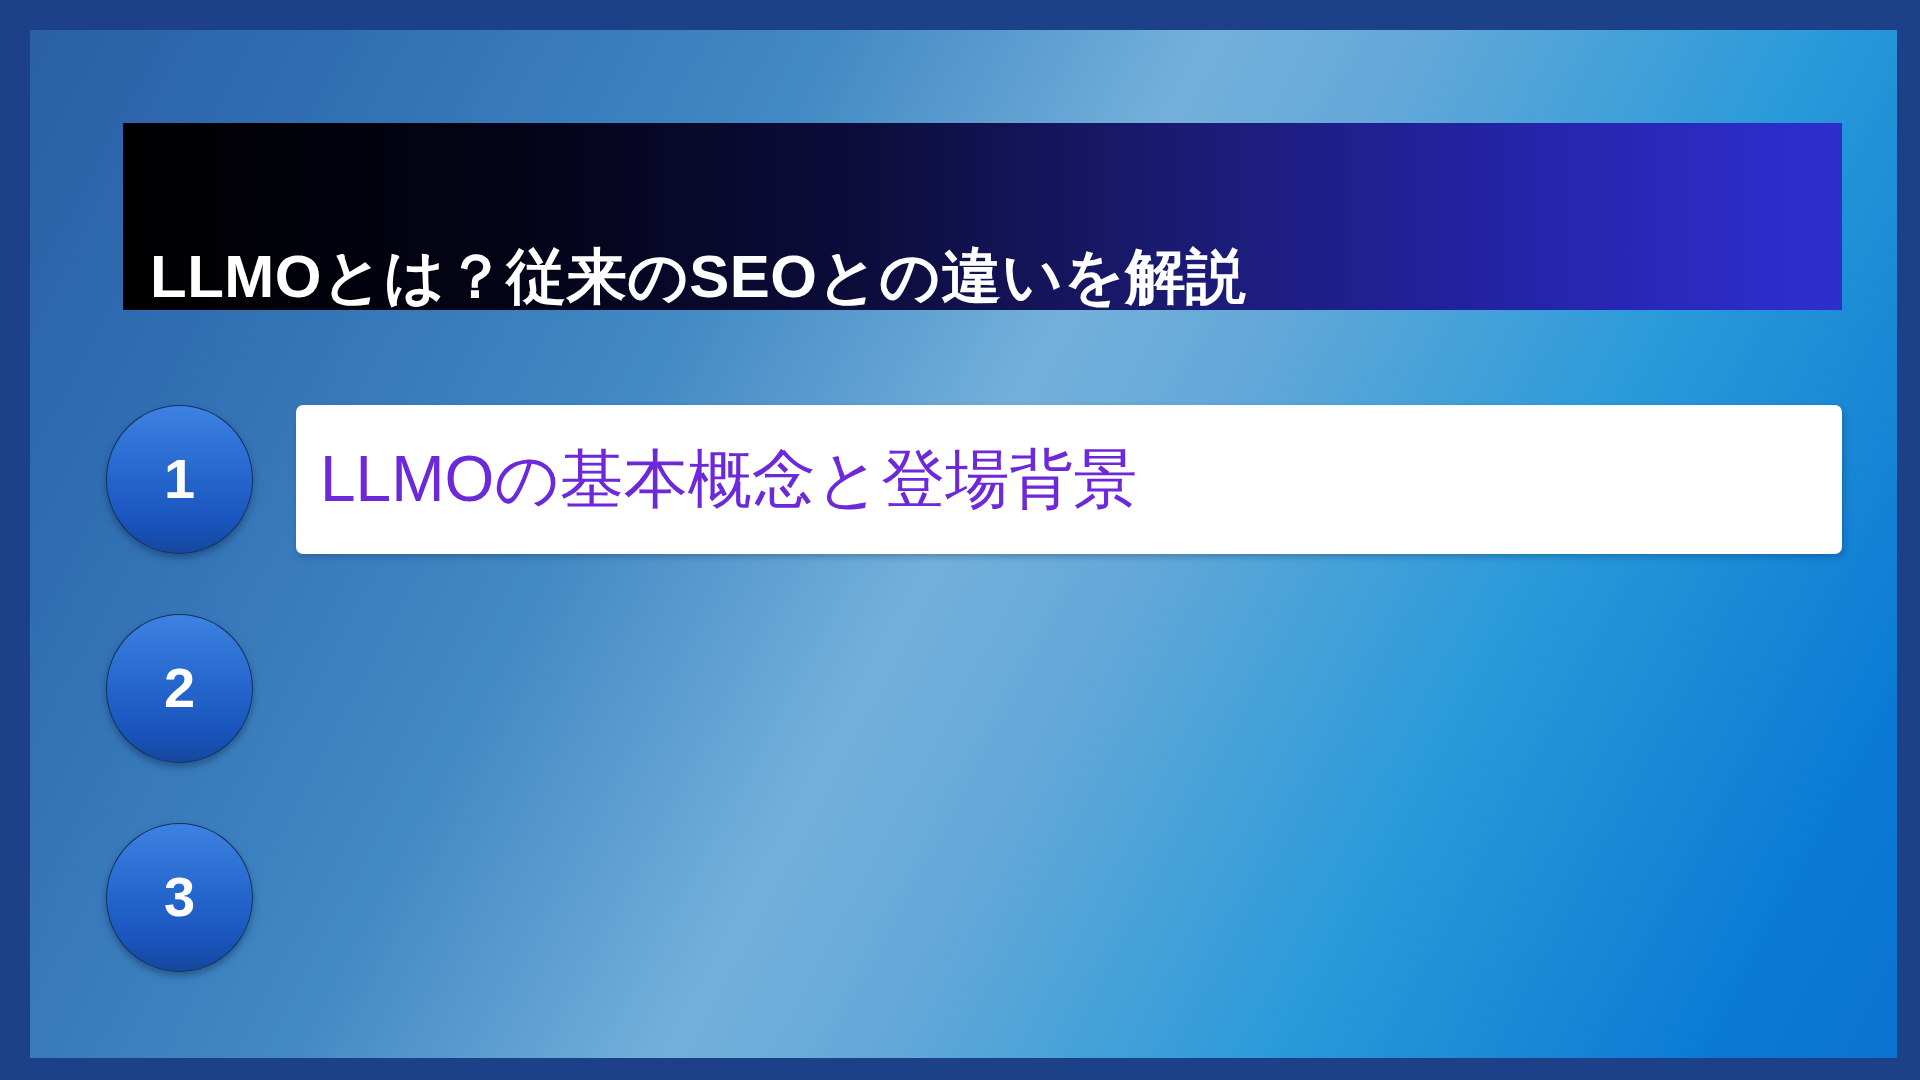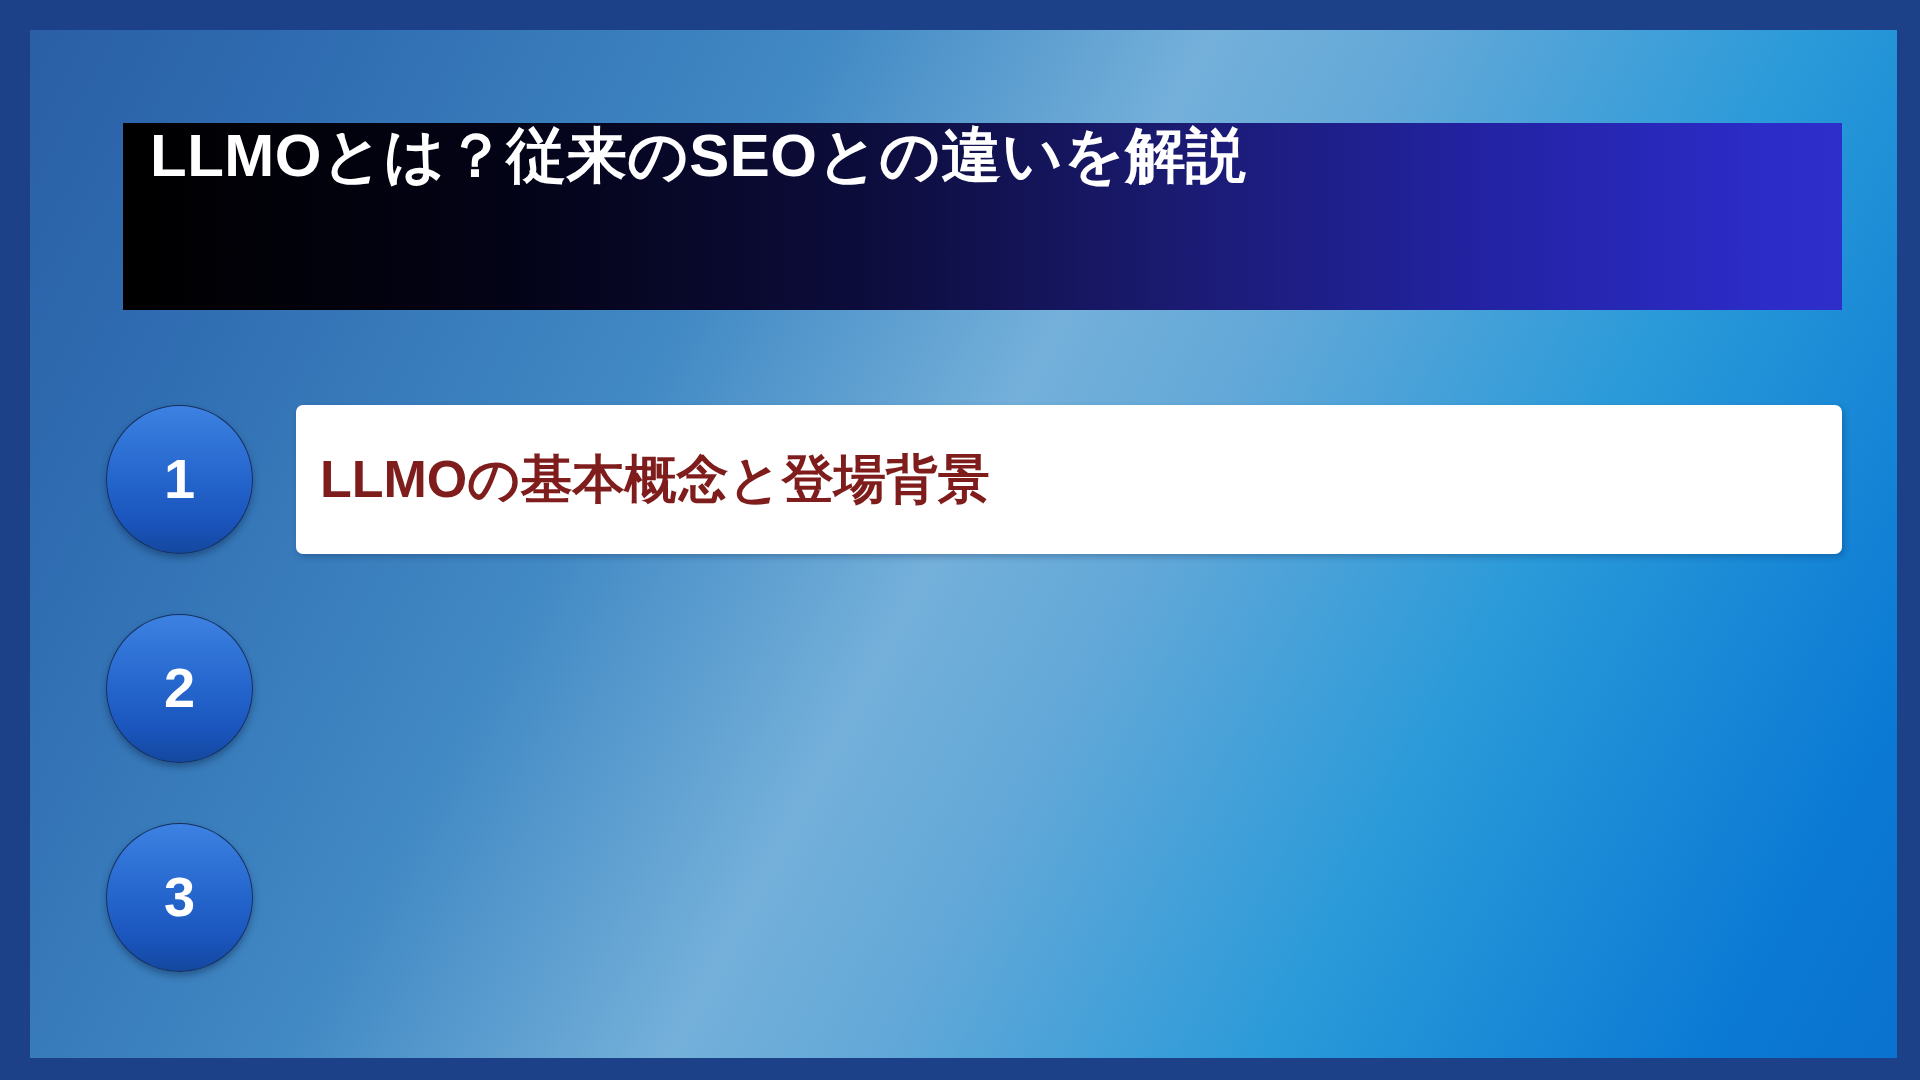--- a/index.html
+++ b/index.html
@@ -52,21 +52,21 @@
     height: 187px;
     background: linear-gradient(90deg,
         #000000 0%,
         #030316 22%,
         #0d0d3e 44%,
         #1b1b74 62%,
         #2323a5 80%,
         #2c2cc9 96%,
         #2e2ecb 100%);
     display: flex;
-    align-items: flex-start;
+    align-items: flex-end;
     box-sizing: border-box;
     padding-left: 27px;
   }
   #title-text {
     color: #ffffff;
     font-size: 60px;
     font-weight: bold;
     letter-spacing: 0.5px;
     line-height: 1.1;
     white-space: nowrap;
@@ -120,23 +120,23 @@
     background: #ffffff;
     border-radius: 7px;
     box-shadow: 2px 3px 6px rgba(12, 44, 88, 0.30);
     display: flex;
     align-items: center;
     box-sizing: border-box;
     padding-left: 24px;
     overflow: hidden;
   }
   .item-card span {
-    color: #7f1d1d;
-    font-size: 52px;
-    font-weight: bold;
+    color: #6d28d9;
+    font-size: 64px;
+    font-weight: normal;
     line-height: 1.15;
     white-space: nowrap;
   }
 </style>
 </head>
 <body>
 
 <div id="slide">
 
   <div id="panel">

